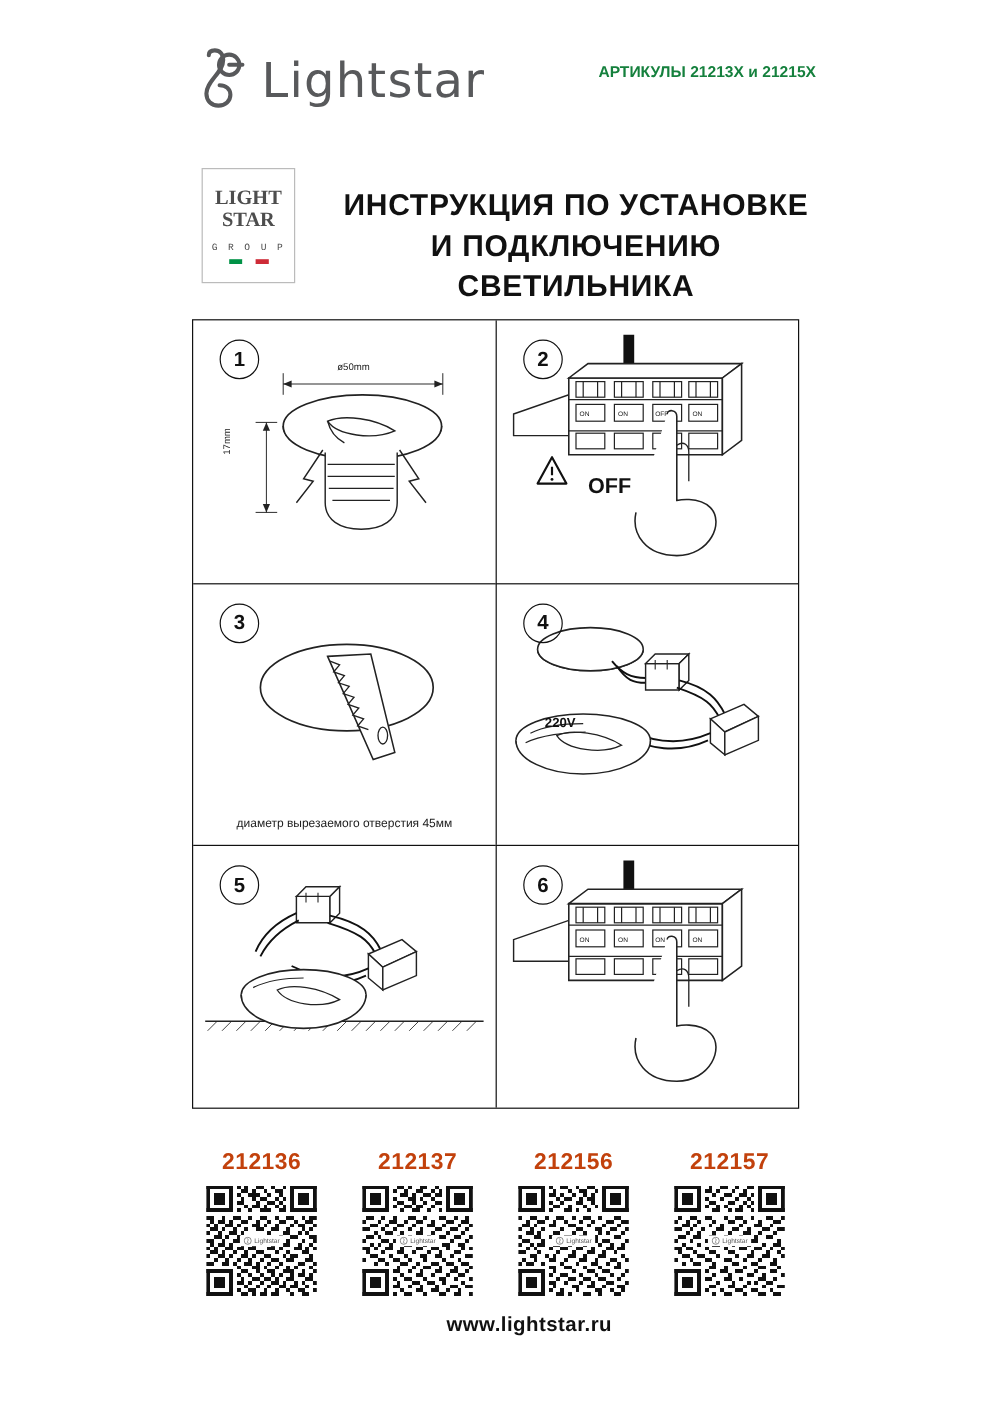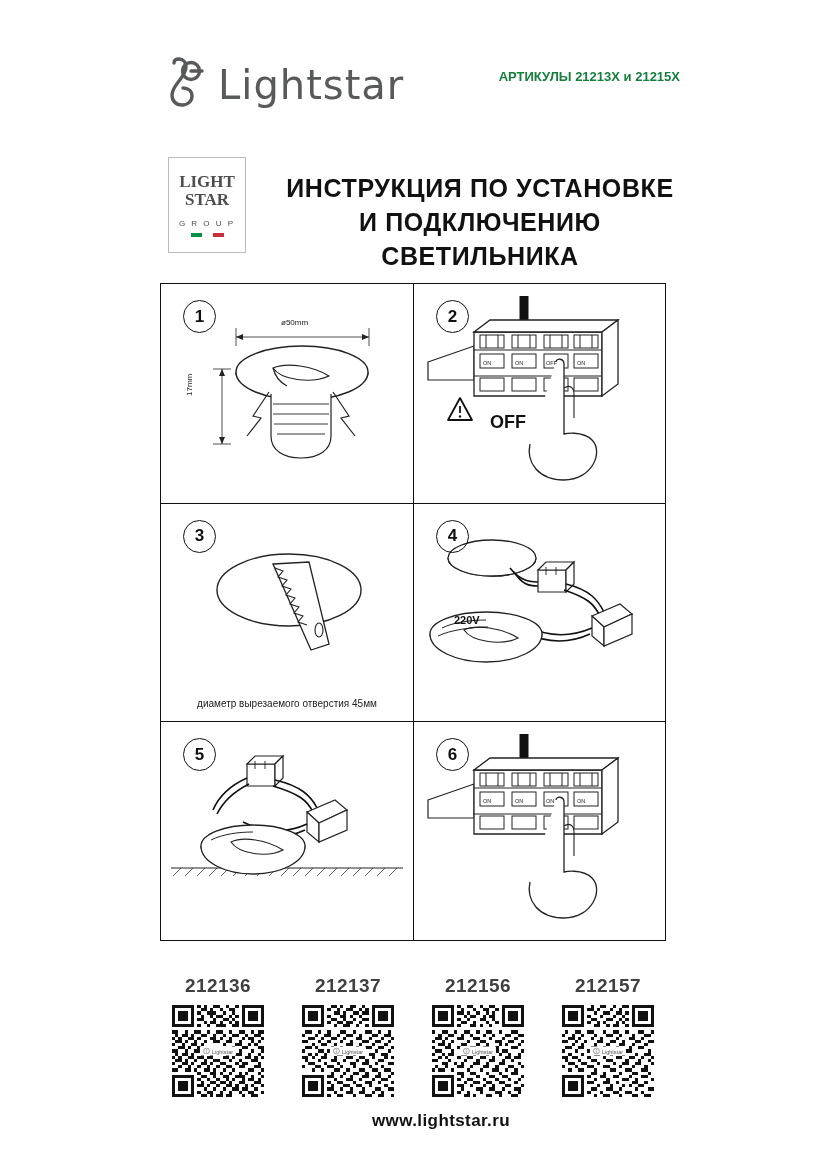--- a/index.html
+++ b/index.html
@@ -6,21 +6,21 @@
   body{
     width:826px;height:1168px;
     background:#ffffff;
     font-family:"Liberation Sans", sans-serif;
     color:#1a1a1a;
     position:relative;
     overflow:hidden;
   }
   .page{
     position:absolute;
-    left:0;top:17px;width:826px;height:912px;
+    left:0;top:0;width:826px;height:912px;
     box-sizing:border-box;
   }
   
   .header{
     position:absolute;left:160px;top:40px;width:520px;height:78px;
   }
   .logo-wrap{
     position:absolute;left:0;top:0;display:flex;align-items:center;
   }
   .logo-mark{width:52px;height:56px;}
@@ -45,21 +45,21 @@
   .lsg-box{
     position:absolute;left:8px;top:0;width:78px;height:96px;
     border:1px solid #bbb;box-sizing:border-box;
     display:flex;flex-direction:column;align-items:center;justify-content:center;
   }
   .lsg-line{
     font-family:"Liberation Serif", serif;
     font-size:17px;font-weight:bold;color:#4d4d4d;line-height:1.08;
   }
   .lsg-group{
-    font-family:Liberation Sans, sans-serif;
+    font-family:Liberation Mono, monospace;
     font-size:8px;letter-spacing:2px;color:#4d4d4d;margin-top:10px;
   }
   .flag{display:flex;margin-top:5px;}
   .flag span{display:block;width:11px;height:4px;}
   .doc-title{
     position:absolute;left:118px;top:14px;width:404px;
     font-size:25px;font-weight:bold;line-height:1.36;color:#111;
     letter-spacing:0.6px;text-align:center;
   }
   
@@ -92,21 +92,21 @@
   .dim{
     position:absolute;font-size:8px;color:#222;
   }
   
   .qr-row{
     position:absolute;left:160px;top:958px;width:506px;height:130px;
     display:flex;justify-content:space-between;
   }
   .qr-item{width:116px;text-align:center;}
   .qr-code-num{
-    font-size:19px;font-weight:bold;color:#404040;margin-bottom:8px;letter-spacing:0.4px;
+    font-size:19px;font-weight:bold;color:#c2410c;margin-bottom:8px;letter-spacing:0.4px;
   }
   .qr-img{width:92px;height:92px;margin:0 auto;position:relative;}
   .qr-center{
     position:absolute;left:50%;top:50%;transform:translate(-50%,-50%);
     background:#fff;padding:1px 3px;display:flex;align-items:center;
     font-size:5.5px;color:#555;white-space:nowrap;
   }
   .qr-center .lmark{width:7px;height:7px;margin-right:2px;}
   
   .footer{

